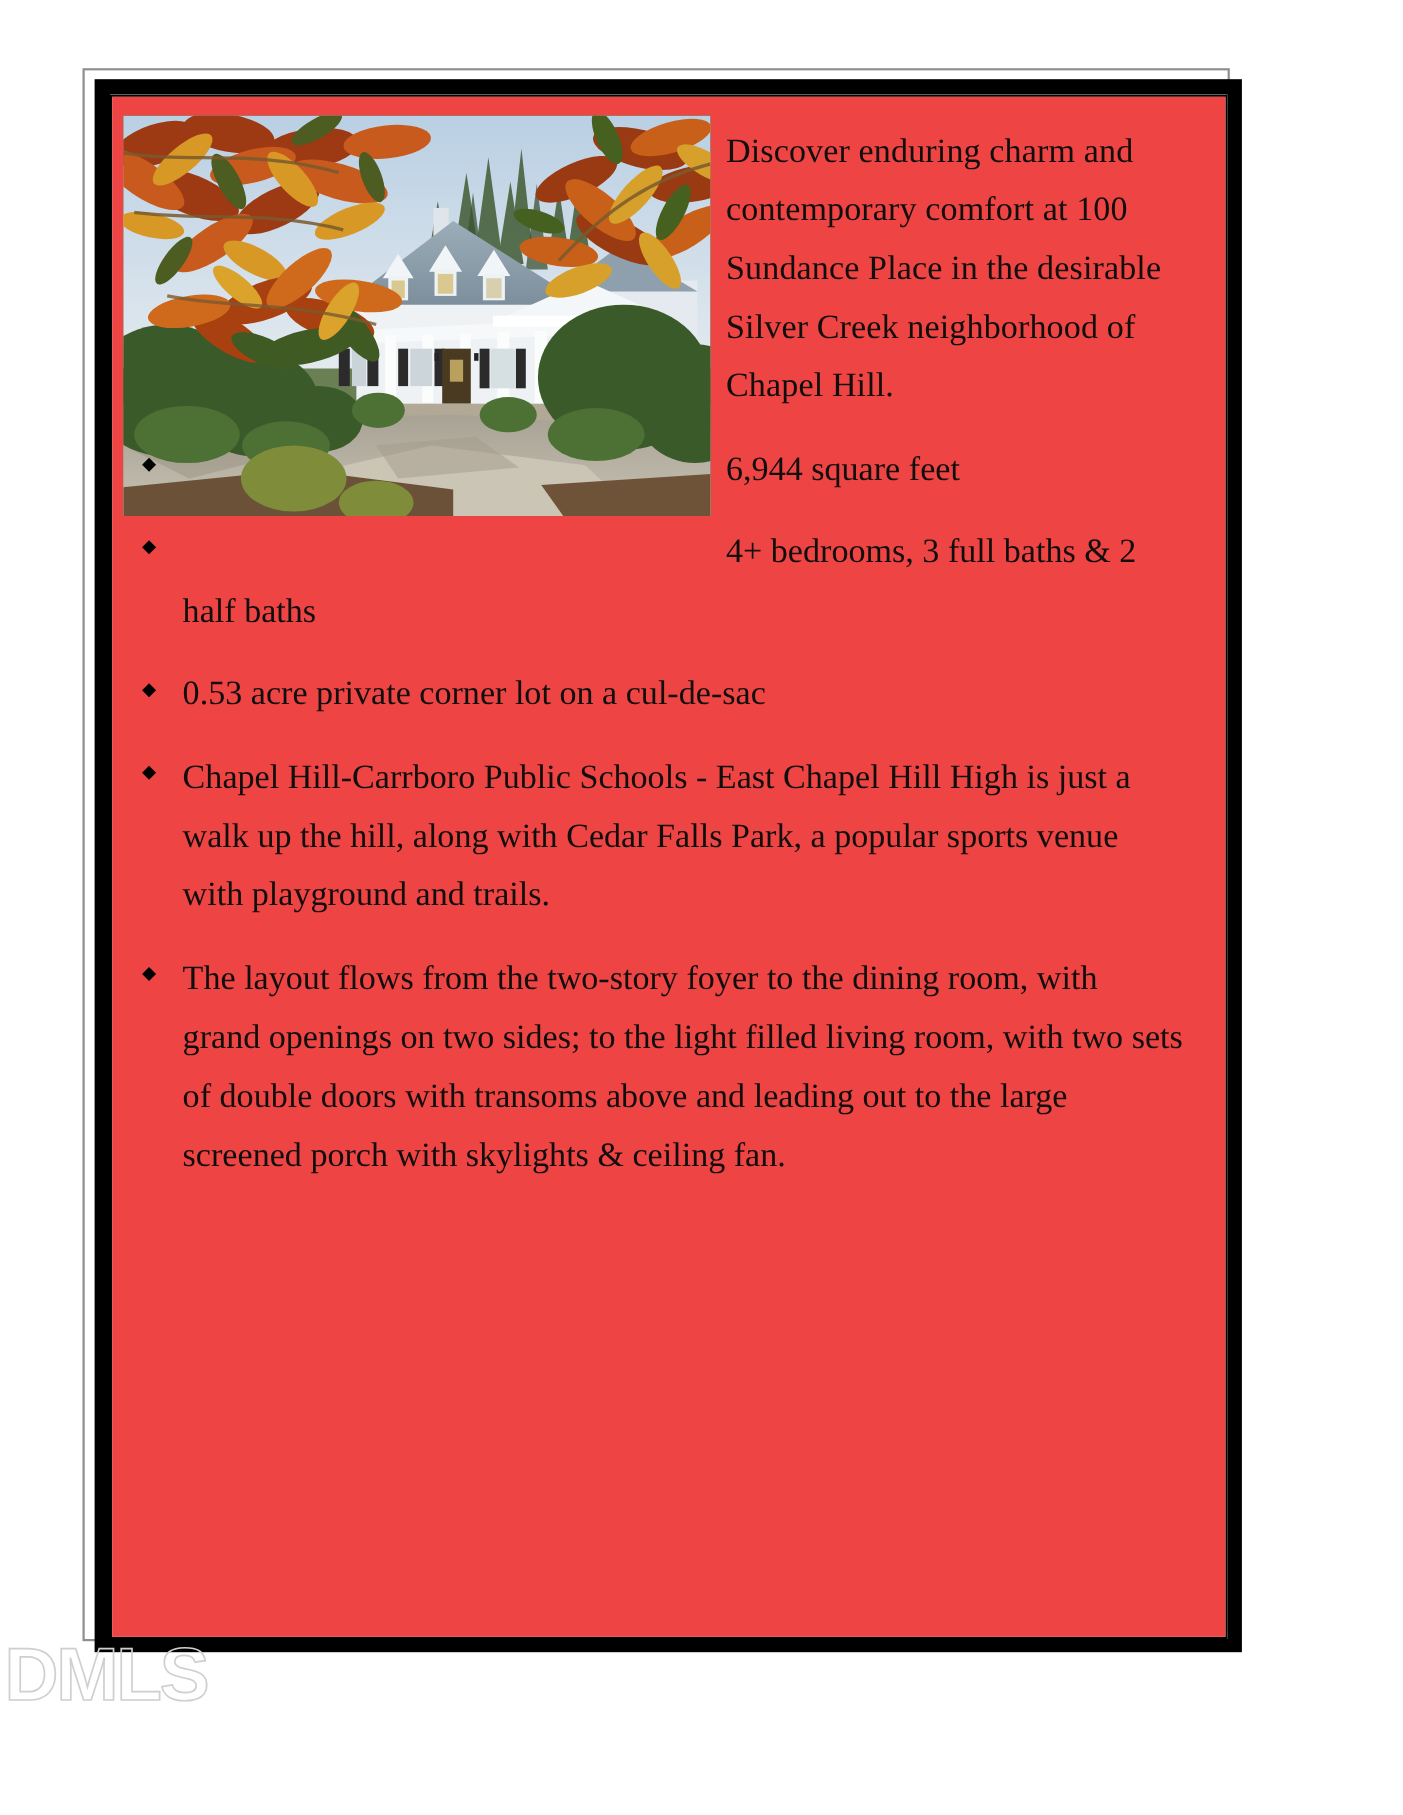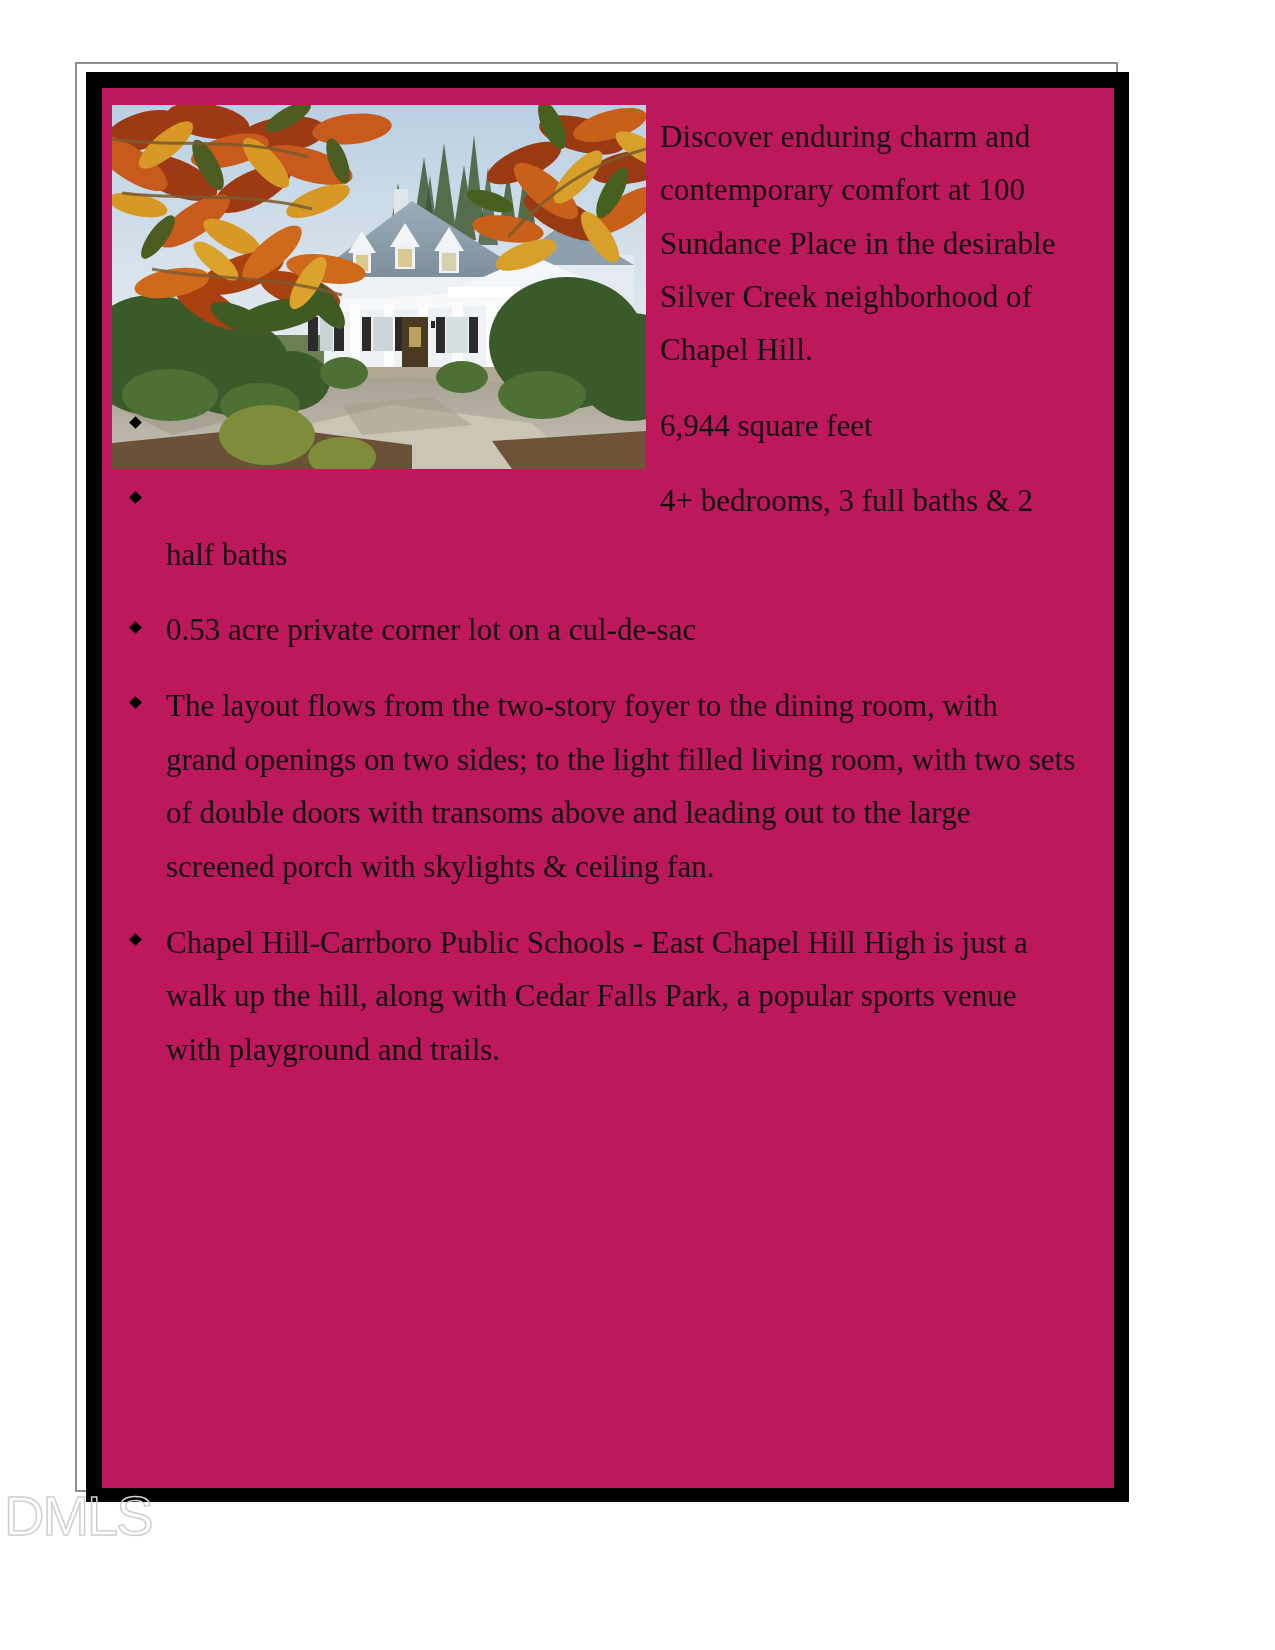--- a/index.html
+++ b/index.html
@@ -54,21 +54,21 @@
     background: #ffffff;
   }
 
   
   .page {
     position: absolute;
     left: 102px;
     top: 88px;
     width: 1012px;
     height: 1400px;
-    background: #be185d;
+    background: #ef4444;
     box-sizing: border-box;
     padding: 8px 24px 0 8px;
   }
 
   
   .hero {
     position: relative;
   }
   .photo {
     float: left;
@@ -123,28 +123,29 @@
     background: #000;
     transform: rotate(45deg);
   }
 
   
   .watermark {
     position: absolute;
     left: 4px;
     top: 1488px;
     font-family: "Liberation Sans", "DejaVu Sans", sans-serif;
-    font-size: 56px;
+    font-size: 68px;
     line-height: 1;
     letter-spacing: -2px;
     color: transparent;
     -webkit-text-stroke: 1.5px #cfcfcf;
     text-shadow: 0 0 0 transparent;
     user-select: none;
     white-space: nowrap;
+    font-weight: bold;
   }
   .watermark::after { content: ""; }
 </style>
 </head>
 <body>
 
 <div class="frame-root">
   <div class="frame-hairline"></div>
   <div class="frame-thick"></div>
   <div class="frame-inner"></div>
@@ -374,23 +375,23 @@
     <li>
       <span class="bullet"></span>
       <span>4+ bedrooms, 3 full baths &amp; 2 half baths</span>
     </li>
     <li>
       <span class="bullet"></span>
       <span>0.53 acre private corner lot on a cul-de-sac</span>
     </li>
     <li>
       <span class="bullet"></span>
+      <span>Chapel Hill-Carrboro Public Schools - East Chapel Hill High is just a walk up the hill, along with Cedar Falls Park, a popular sports venue with playground and trails.</span>
+    </li>
+    <li>
+      <span class="bullet"></span>
       <span>The layout flows from the two-story foyer to the dining room, with grand openings on two sides; to the light filled living room, with two sets of double doors with transoms above and leading out to the large screened porch with skylights &amp; ceiling fan.</span>
     </li>
-    <li>
-      <span class="bullet"></span>
-      <span>Chapel Hill-Carrboro Public Schools - East Chapel Hill High is just a walk up the hill, along with Cedar Falls Park, a popular sports venue with playground and trails.</span>
-    </li>
   </ul>
 
 </div>
 
 <div class="watermark">DMLS</div>
 
 </body></html>

